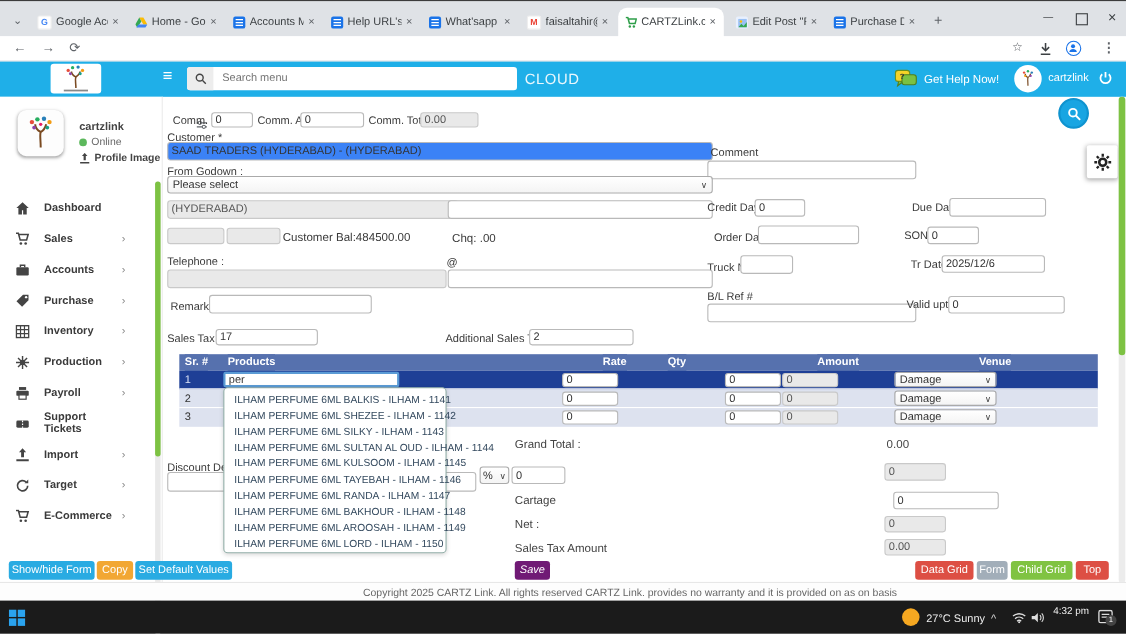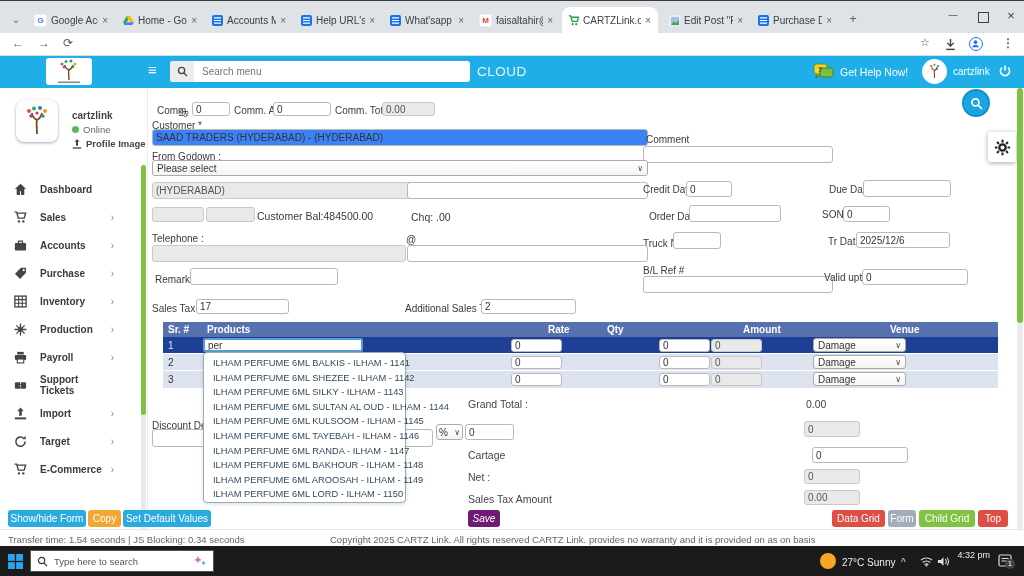--- a/index.html
+++ b/index.html
@@ -511,44 +511,32 @@
   <div class="btn" style="left:8px;top:510px;width:78px;background:#29abe2;">Show/hide Form</div>
   <div class="btn" style="left:88px;top:510px;width:33px;background:#f2a733;">Copy</div>
   <div class="btn" style="left:123px;top:510px;width:88px;background:#29abe2;">Set Default Values</div>
   <div class="btn" style="left:468px;top:510px;width:32px;background:#701a75;font-style:italic;">Save</div>
   <div class="btn" style="left:832px;top:510px;width:53px;background:#dd4f44;">Data Grid</div>
   <div class="btn" style="left:888px;top:510px;width:28px;background:#a2aeb9;">Form</div>
   <div class="btn" style="left:919px;top:510px;width:56px;background:#80c342;">Child Grid</div>
   <div class="btn" style="left:978px;top:510px;width:30px;background:#dd4f44;">Top</div>
 
   <div class="abs" style="left:0;top:529px;width:1024px;height:17px;background:#fdfdfd;border-top:1px solid #e7e7e7;box-sizing:border-box;">
-    <div class="ftr" style="left:8px;top:4px;">Transfer time: 1.54 seconds  | JS Blocking: 0.34 seconds</div>
     <div class="ftr" style="left:330px;top:4px;">Copyright 2025 CARTZ Link. All rights reserved CARTZ Link. provides no warranty and it is provided on as on basis</div>
   </div>
 
   <div class="abs" style="left:0;top:546px;width:1024px;height:30px;background:#1b1b1b;">
     <div class="abs" style="left:8px;top:8px;">
       <svg width="15" height="15" viewBox="0 0 14 14">
           <rect x="0" y="0" width="6.4" height="6.4" fill="#2aa3ef"></rect>
           <rect x="7.6" y="0" width="6.4" height="6.4" fill="#2aa3ef"></rect>
           <rect x="0" y="7.6" width="6.4" height="6.4" fill="#2aa3ef"></rect>
           <rect x="7.6" y="7.6" width="6.4" height="6.4" fill="#2aa3ef"></rect>
         </svg>
     </div>
-    <div class="abs" style="left:30px;top:4px;width:184px;height:22px;background:#fff;display:flex;align-items:center;gap:6px;padding:0 6px;box-sizing:border-box;border:1px solid #555;">
-      <svg width="11" height="11" viewBox="0 0 12 12">
-          <circle cx="5" cy="5" r="3.4" fill="none" stroke="#333" stroke-width="1.3"></circle>
-          <path d="M7.6 7.6L11 11" stroke="#333" stroke-width="1.3"></path>
-        </svg>
-      <span style="font-size:9.5px;color:#555;flex:1;">Type here to search</span>
-      <svg width="14" height="12" viewBox="0 0 14 12">
-          <path d="M5 1l1 2.6L8.6 5 6 6 5 8.6 4 6 1.4 5 4 3.6z" fill="#e861a4"></path>
-          <path d="M10.5 5.5l.8 1.8 1.8.7-1.8.8-.8 1.8-.7-1.8-1.8-.8 1.8-.7z" fill="#3ab4f2"></path>
-        </svg>
-    </div>
 
     <div class="abs" style="left:820px;top:7px;width:16px;height:16px;border-radius:50%;background:#f6a821;"></div>
     <div class="abs" style="left:842px;top:11px;color:#eee;font-size:10px;">27°C Sunny</div>
     <div class="abs" style="left:901px;top:11px;color:#ddd;font-size:10px;">^</div>
     <div class="abs" style="left:920px;top:10px;">
       <svg width="13" height="11" viewBox="0 0 14 11">
           <path d="M1 4a9 9 0 0 1 12 0M3 6.5a6 6 0 0 1 8 0M5 9a3 3 0 0 1 4 0" fill="none" stroke="#ddd" stroke-width="1.3"></path>
           <circle cx="7" cy="10" r="1" fill="#ddd"></circle>
         </svg>
     </div>

